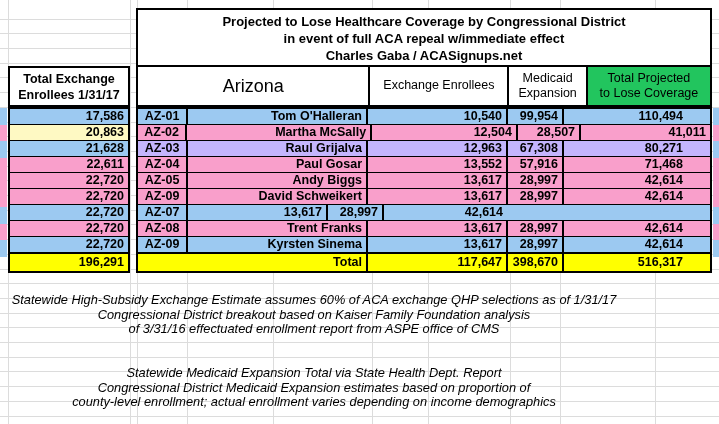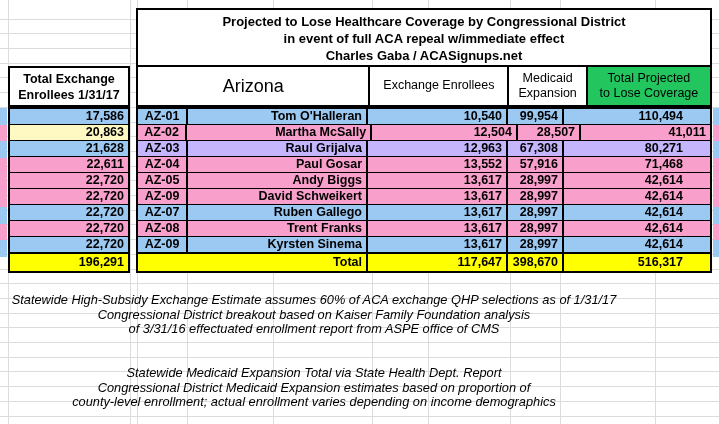--- a/index.html
+++ b/index.html
@@ -185,21 +185,20 @@
       </div>
       <div class="drow" style="background: rgb(249, 159, 203);">
         <div class="c-dist cell-b">AZ-09</div>
         <div class="c-name cell-b">David Schweikert</div>
         <div class="num c-ex cell-b">13,617</div>
         <div class="num c-med cell-b">28,997</div>
         <div class="num c-tot">42,614</div>
       </div>
       <div class="drow" style="background: rgb(156, 201, 241);">
         <div class="c-dist cell-b">AZ-07</div>
-        <div class="c-name cell-b">Ruben Gallego</div>
         <div class="num c-ex cell-b">13,617</div>
         <div class="num c-med cell-b">28,997</div>
         <div class="num c-tot">42,614</div>
       </div>
       <div class="drow" style="background: rgb(249, 159, 203);">
         <div class="c-dist cell-b">AZ-08</div>
         <div class="c-name cell-b">Trent Franks</div>
         <div class="num c-ex cell-b">13,617</div>
         <div class="num c-med cell-b">28,997</div>
         <div class="num c-tot">42,614</div>

